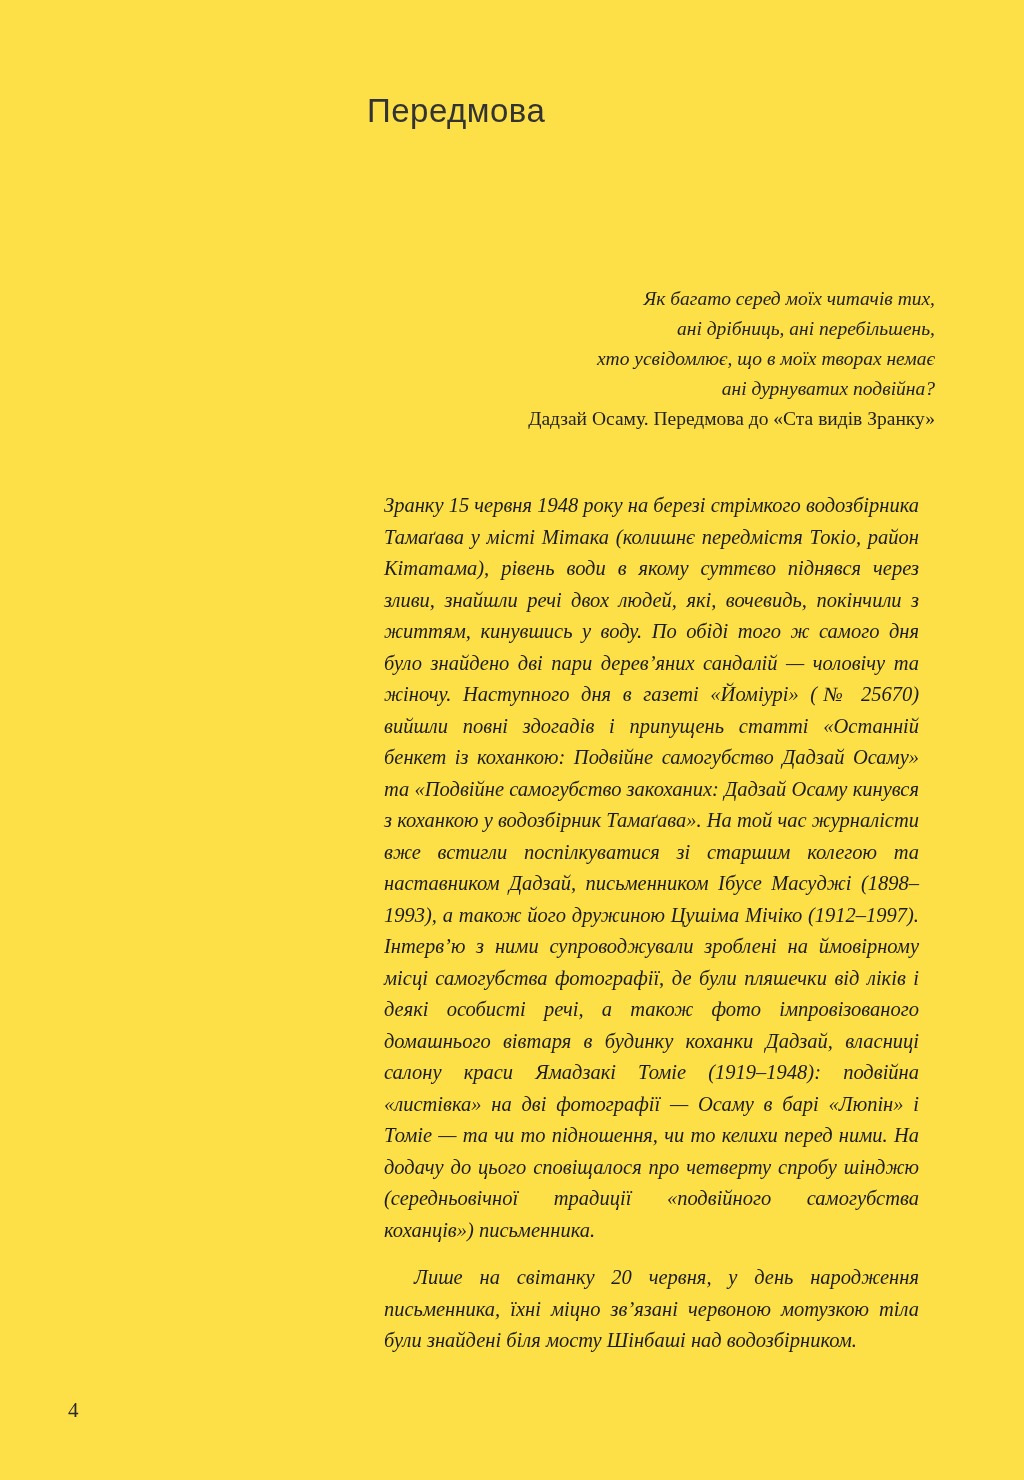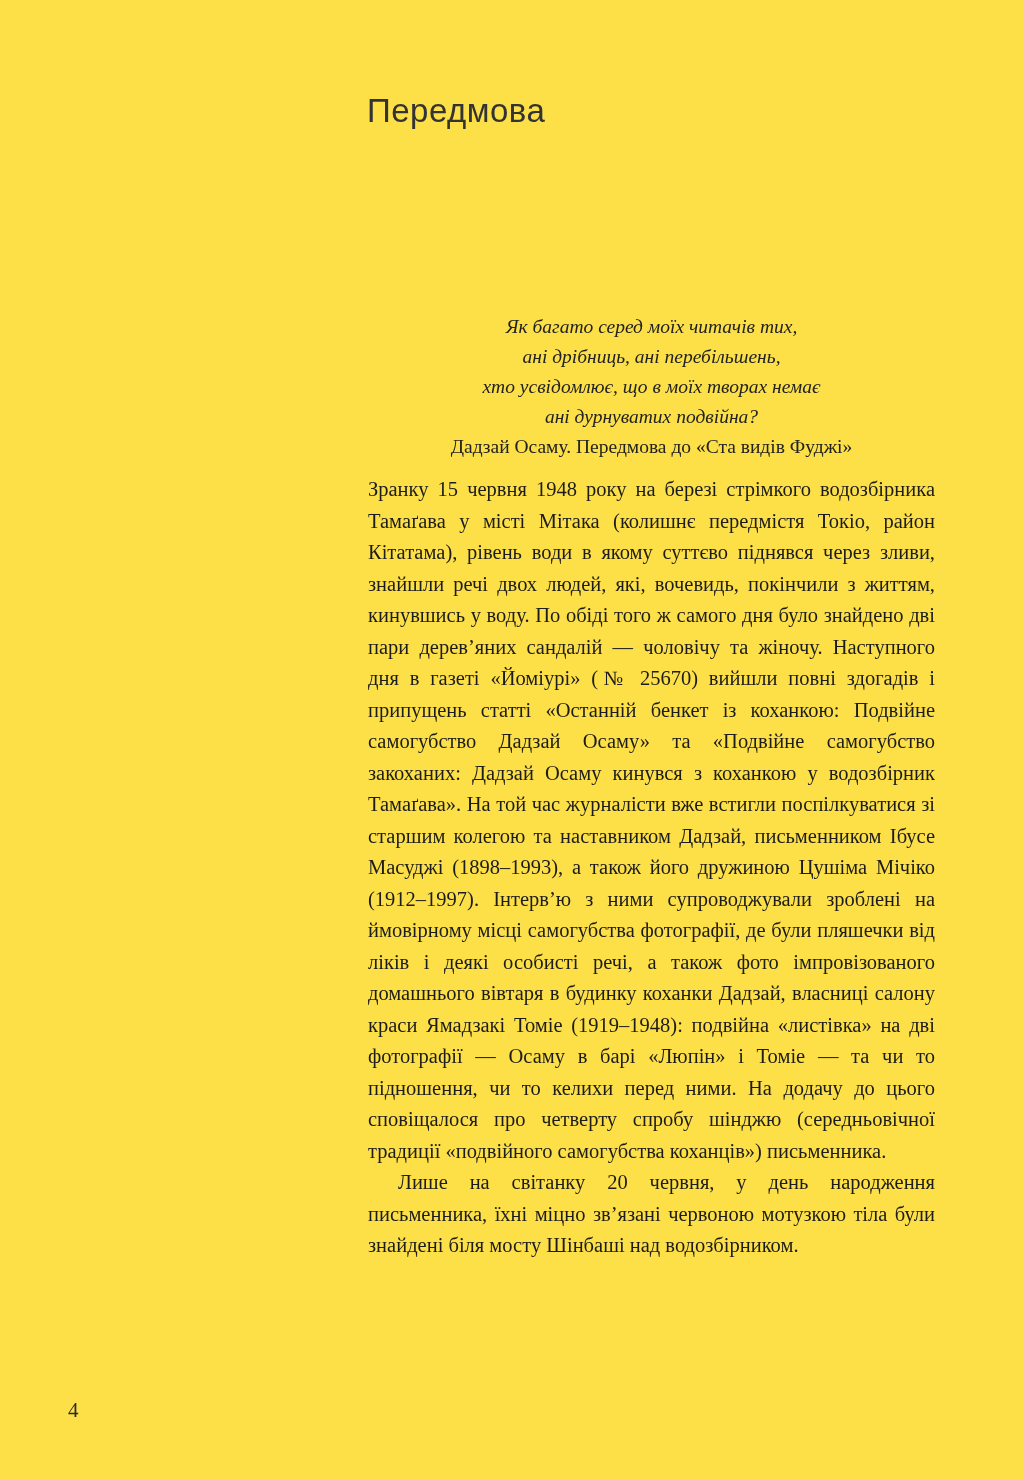--- a/index.html
+++ b/index.html
@@ -29,42 +29,42 @@
     font-weight: 400;
     font-size: 33px;
     letter-spacing: 0.5px;
     color: #333333;
   }
   .epigraph {
     position: absolute;
     left: 368px;
     top: 284px;
     width: 567px;
-    text-align: center;
+    text-align: right;
     font-style: italic;
     font-size: 19.5px;
     line-height: 30px;
     color: #222222;
-    margin-top: 28px;
   }
   .epigraph .attribution {
     font-style: normal;
   }
   .body-text {
     position: absolute;
     left: 368px;
     top: 474px;
     width: 567px;
     font-size: 20.5px;
     line-height: 31.5px;
     text-align: justify;
     color: #1c1c1c;
   }
   .body-text p {
-    margin: 0;
+    margin: 16px;
+    font-style: italic;
   }
   .body-text p + p {
     text-indent: 30px;
   }
   .page-number {
     position: absolute;
     left: 68px;
     top: 1398px;
     font-size: 21px;
     color: #2a2a2a;
@@ -75,21 +75,21 @@
 
 <div class="page">
 
   <h1 class="chapter-title">Передмова</h1>
 
   <div class="epigraph">
     <div class="ep-line">Як багато серед моїх читачів тих,</div>
     <div class="ep-line">ані дрібниць, ані перебільшень,</div>
     <div class="ep-line">хто усвідомлює, що в моїх творах немає</div>
     <div class="ep-line">ані дурнуватих подвійна?</div>
-    <div class="attribution">Дадзай Осаму. Передмова до «Ста видів Фуджі»</div>
+    <div class="attribution">Дадзай Осаму. Передмова до «Ста видів Зранку»</div>
   </div>
 
   <div class="body-text">
     <p>Зранку 15 червня 1948 року на березі стрімкого водозбірника Тамаґава у місті Мітака (колишнє передмістя Токіо, район Кітатама), рівень води в якому суттєво піднявся через зливи, знайшли речі двох людей, які, вочевидь, покінчили з життям, кинувшись у воду. По обіді того ж самого дня було знайдено дві пари дерев’яних сандалій — чоловічу та жіночу. Наступного дня в газеті «Йоміурі» (№ 25670) вийшли повні здогадів і припущень статті «Останній бенкет із коханкою: Подвійне самогубство Дадзай Осаму» та «Подвійне самогубство закоханих: Дадзай Осаму кинувся з коханкою у водозбірник Тамаґава». На той час журналісти вже встигли поспілкуватися зі старшим колегою та наставником Дадзай, письменником Ібусе Масуджі (1898–1993), а також його дружиною Цушіма Мічіко (1912–1997). Інтерв’ю з ними супроводжували зроблені на ймовірному місці самогубства фотографії, де були пляшечки від ліків і деякі особисті речі, а також фото імпровізованого домашнього вівтаря в будинку коханки Дадзай, власниці салону краси Ямадзакі Томіе (1919–1948): подвійна «листівка» на дві фотографії — Осаму в барі «Люпін» і Томіе — та чи то підношення, чи то келихи перед ними. На додачу до цього сповіщалося про четверту спробу шінджю (середньовічної традиції «подвійного самогубства коханців») письменника.</p>
     <p>Лише на світанку 20 червня, у день народження письменника, їхні міцно зв’язані червоною мотузкою тіла були знайдені біля мосту Шінбаші над водозбірником.</p>
   </div>
 
   <div class="page-number">4</div>
 
 </div>

